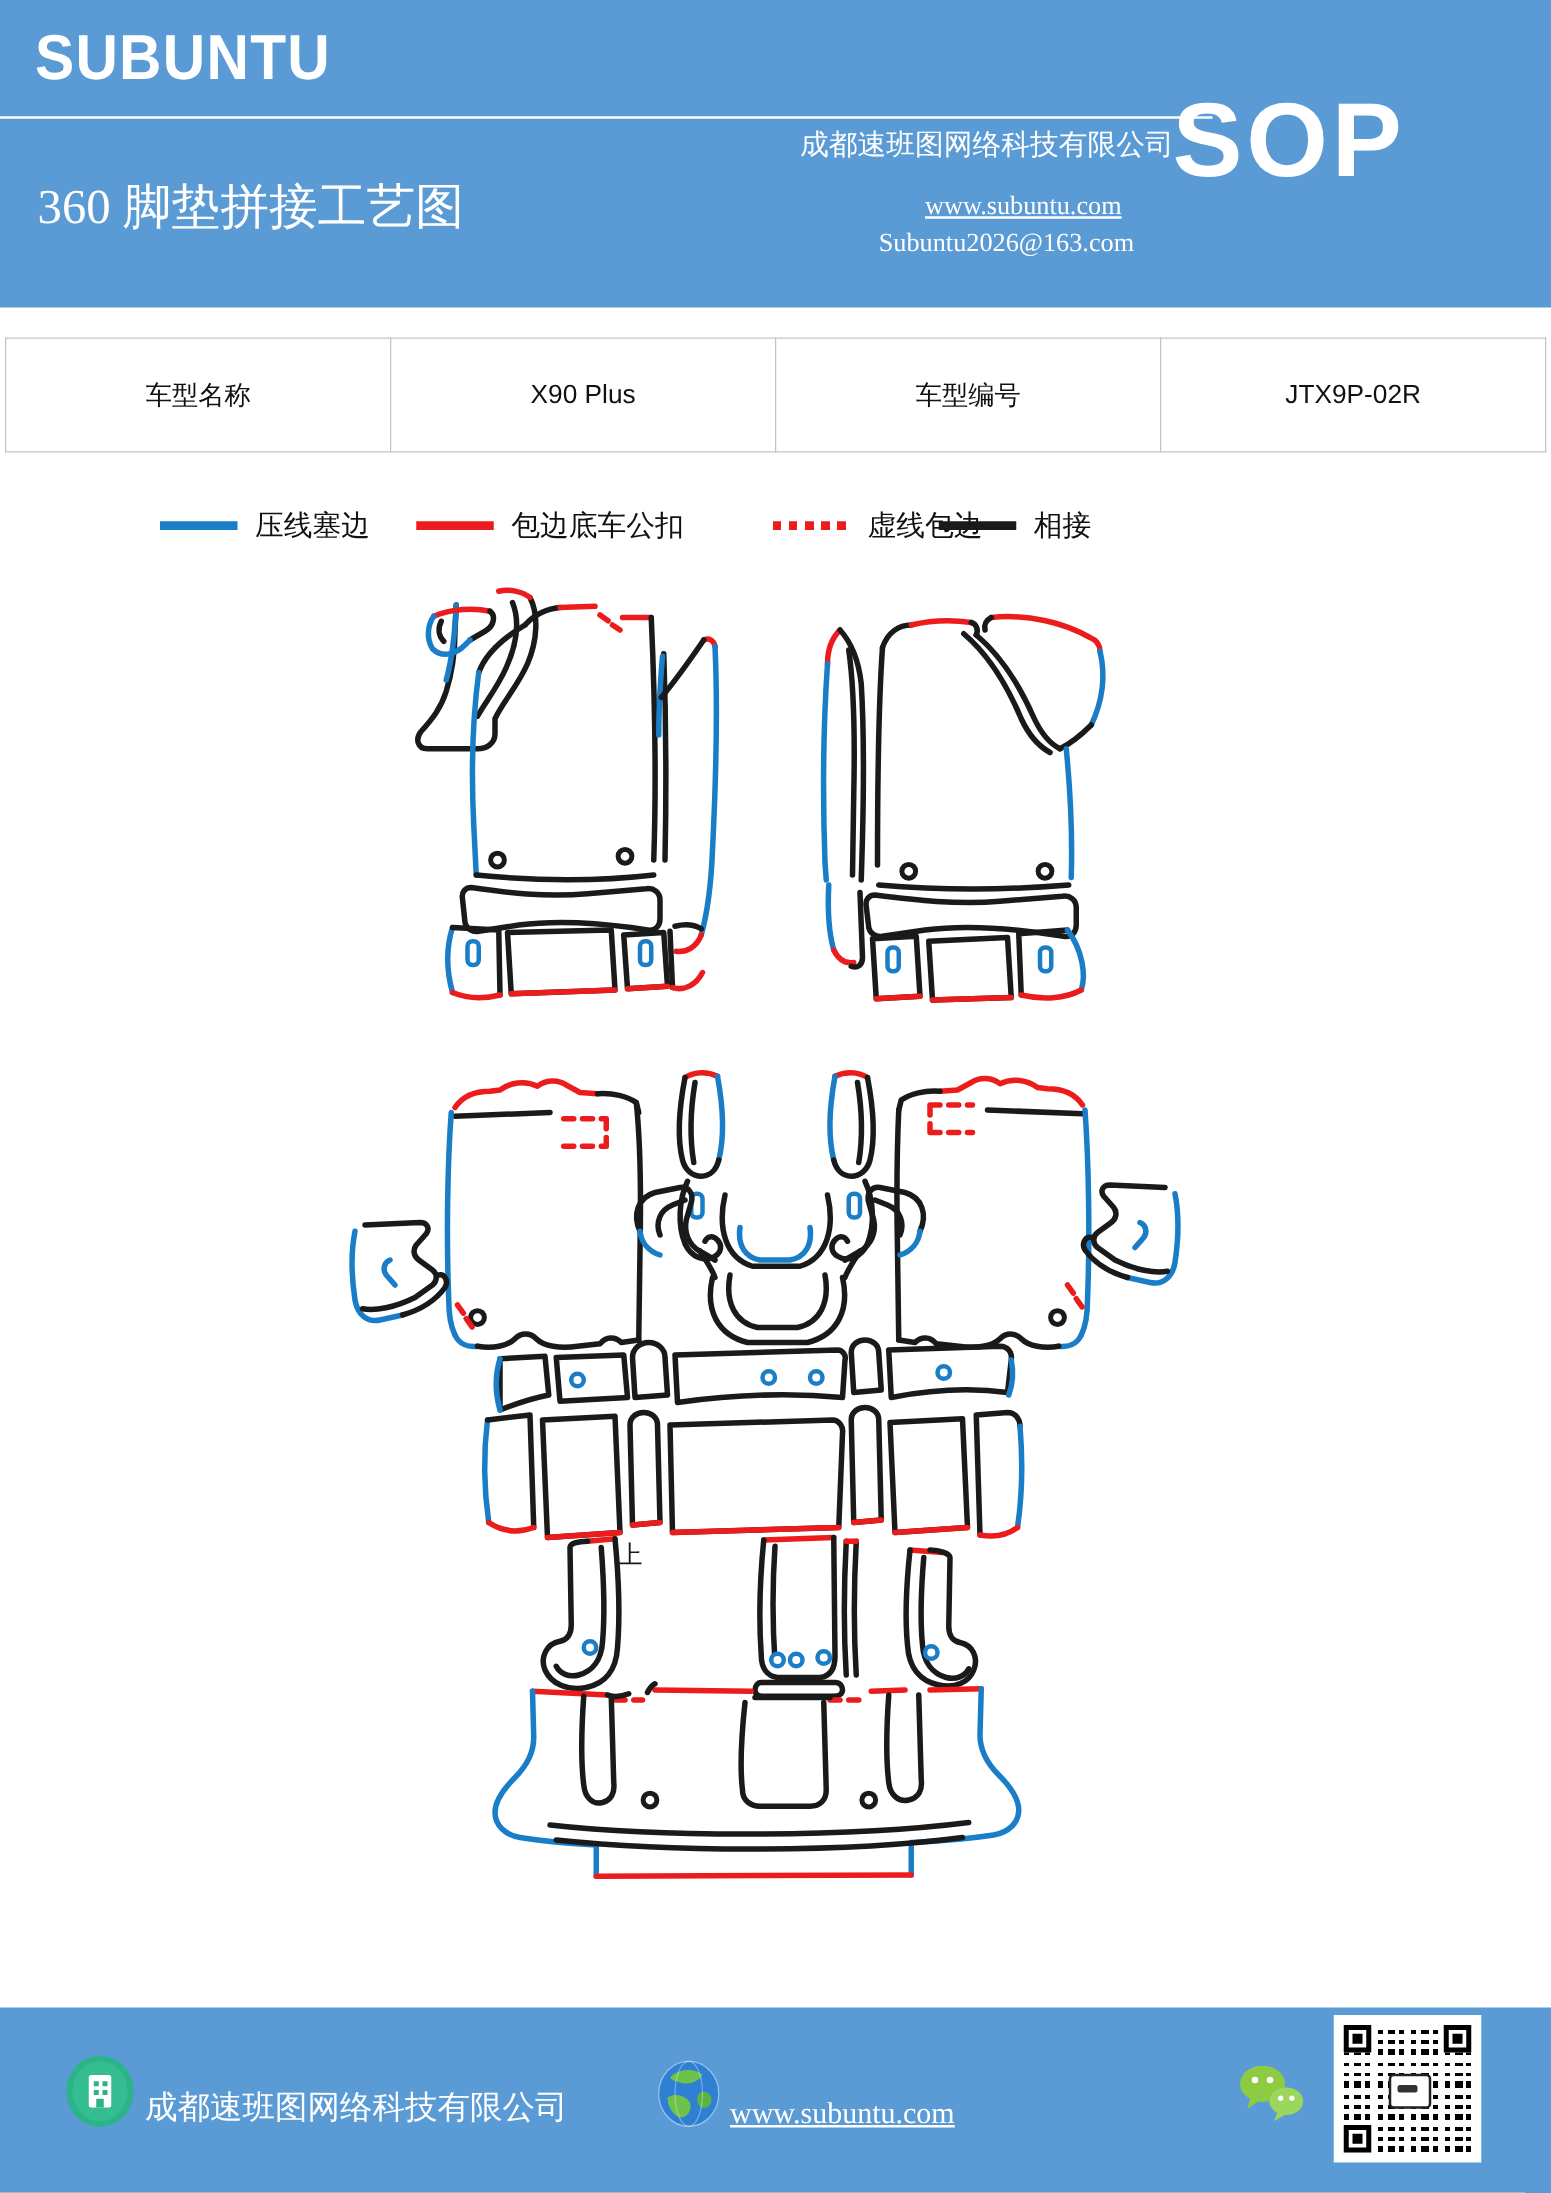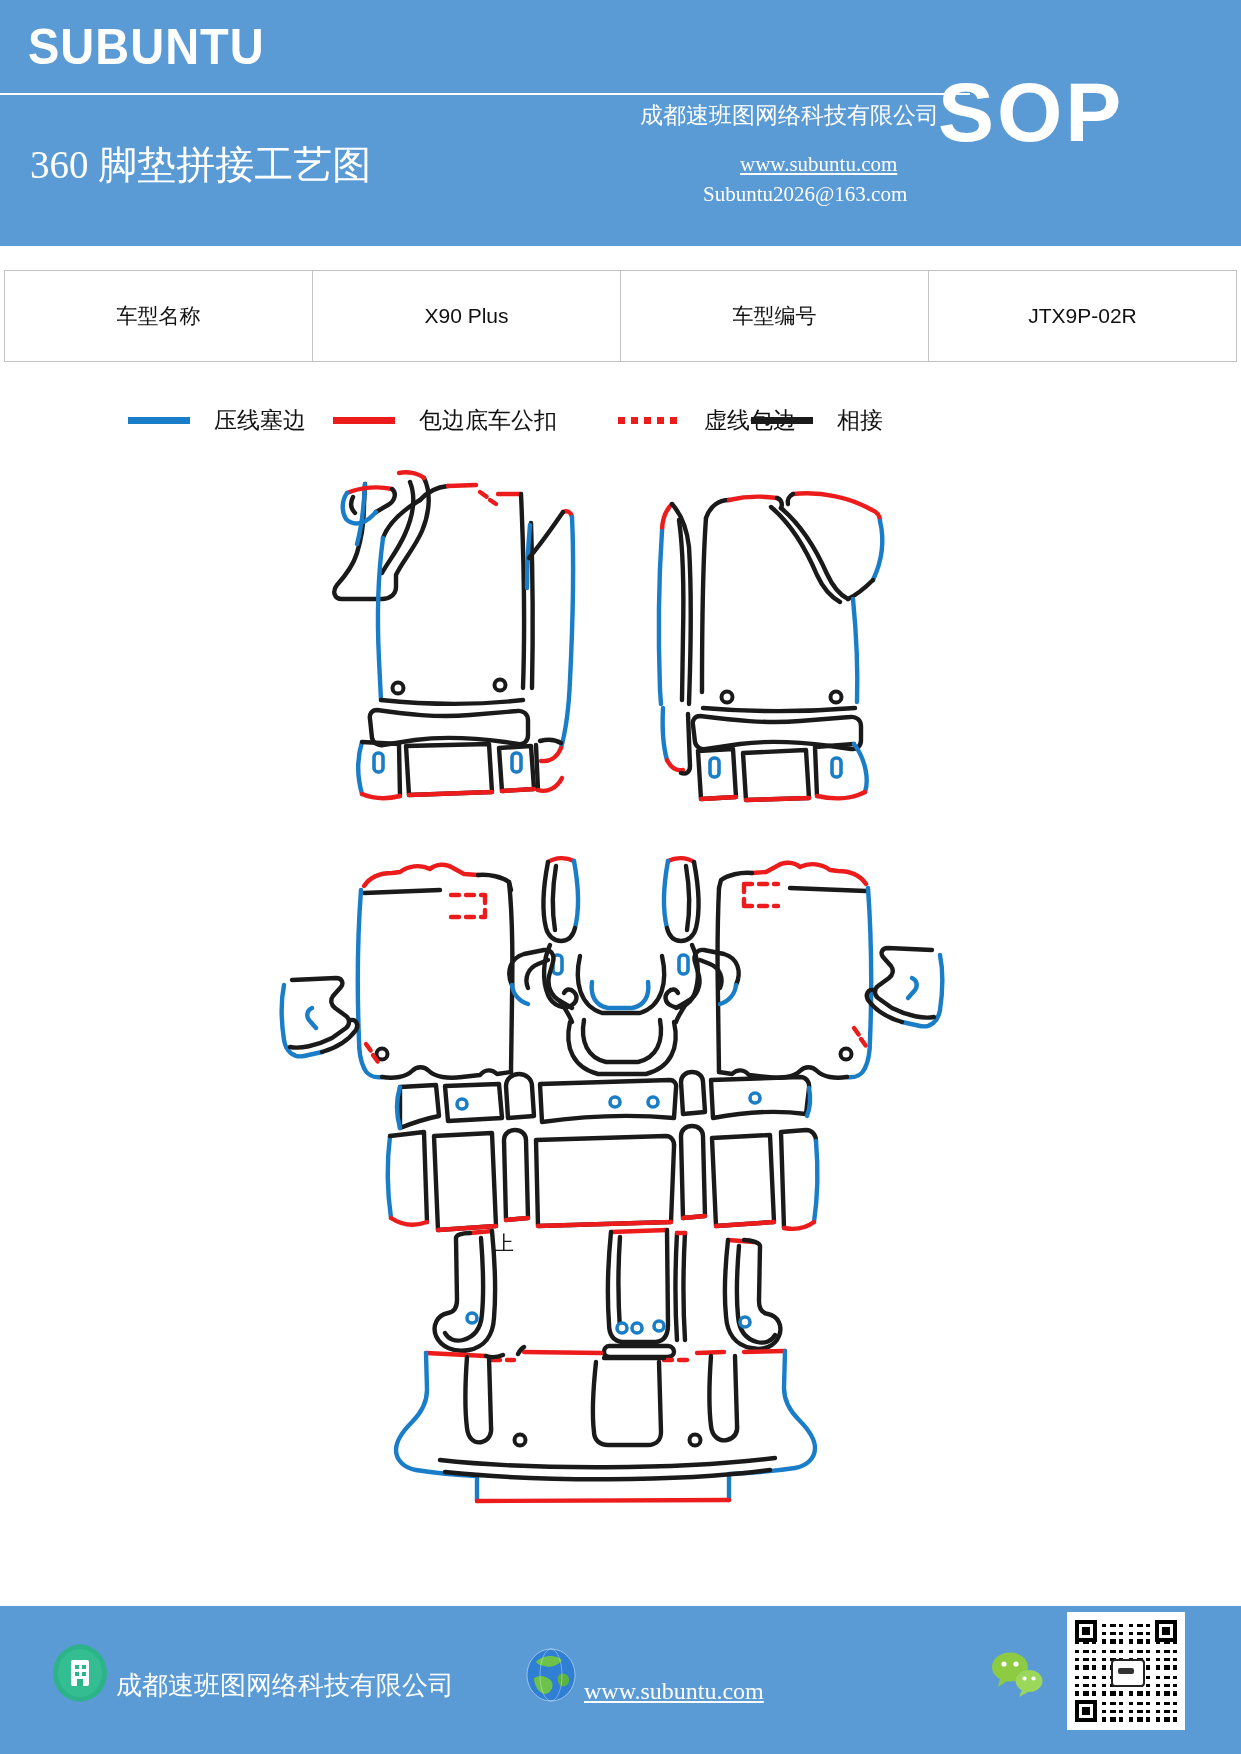--- a/index.html
+++ b/index.html
@@ -19,21 +19,21 @@
   .web-top{position:absolute;left:740px;top:152px;color:#fff;font-size:21px;
         font-family:"Liberation Serif",serif;text-decoration:underline;}
   .mail-top{position:absolute;left:703px;top:182px;color:#fff;font-size:21px;
         font-family:"Liberation Serif",serif;}
   
   .info-table{position:absolute;left:4px;top:246px;width:1233px;height:92px;
         border-collapse:collapse;table-layout:fixed;background:#fff;margin-top:24px;}
   .info-table td{border:1px solid #C3C3C3;text-align:center;vertical-align:middle;
         font-size:21px;color:#111;}
   
-  .legend-item{position:absolute;top:405px;display:flex;align-items:center;gap:24px;}
+  .legend-item{position:absolute;top:405px;display:flex;align-items:center;gap:14px;}
   .sw{width:62px;height:7px;flex:0 0 auto;}
   .sw-blue{background:#1A7DC8;}
   .sw-red{background:#ED1C1C;}
   .sw-black{background:#1A1A1A;}
   .sw-dotted{background:repeating-linear-gradient(90deg,#ED1C1C 0 7px,transparent 7px 13px);}
   .legend-label{font-size:23px;color:#111;font-family:"Liberation Serif",serif;white-space:nowrap;}
   
   .art{position:absolute;left:0;top:0;width:1241px;height:1754px;}
   .art path{fill:none;stroke-width:4.4;stroke-linecap:round;stroke-linejoin:round;}
   .art .k{stroke:#1A1A1A;}

